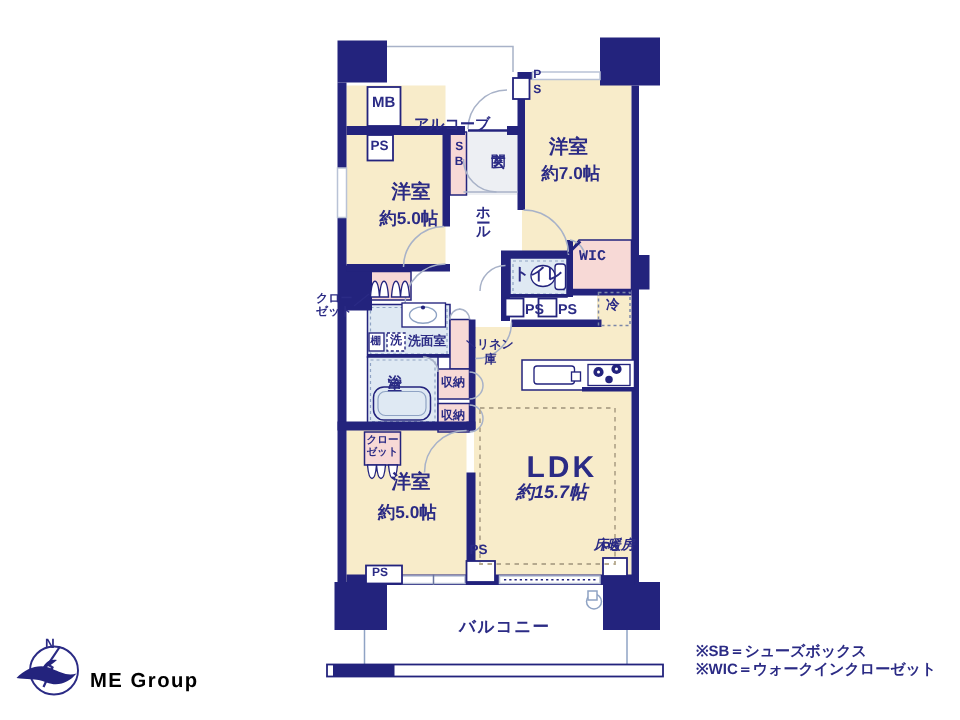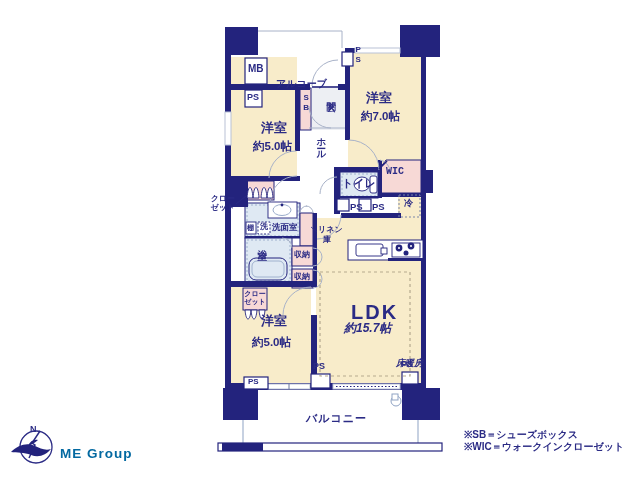--- a/index.html
+++ b/index.html
@@ -4,21 +4,21 @@
 <style>
   html,body{margin:0;padding:0;background:#ffffff;}
   .plan{position:relative;width:640px;height:480px;background:#ffffff;overflow:hidden;
         font-family:"Liberation Sans",sans-serif;}
   svg.layer{position:absolute;left:0;top:0;}
   .lbl{position:absolute;color:#2b2b85;font-weight:bold;line-height:1.08;white-space:nowrap;}
   .vert{writing-mode:vertical-rl;text-orientation:upright;letter-spacing:1px;}
   .two{white-space:normal;}
   .right{text-align:right;}
   .center{text-align:center;}
-  .gray{color:#0369a1;}
+  .gray{color:#000000;}
 </style>
 </head>
 <body>
 
 <div class="plan">
 
 <svg class="layer" width="640" height="480" viewBox="0 0 640 480">
 
   <g>
     <rect x="231" y="57" width="66" height="124" fill="#f8ecca"></rect>

